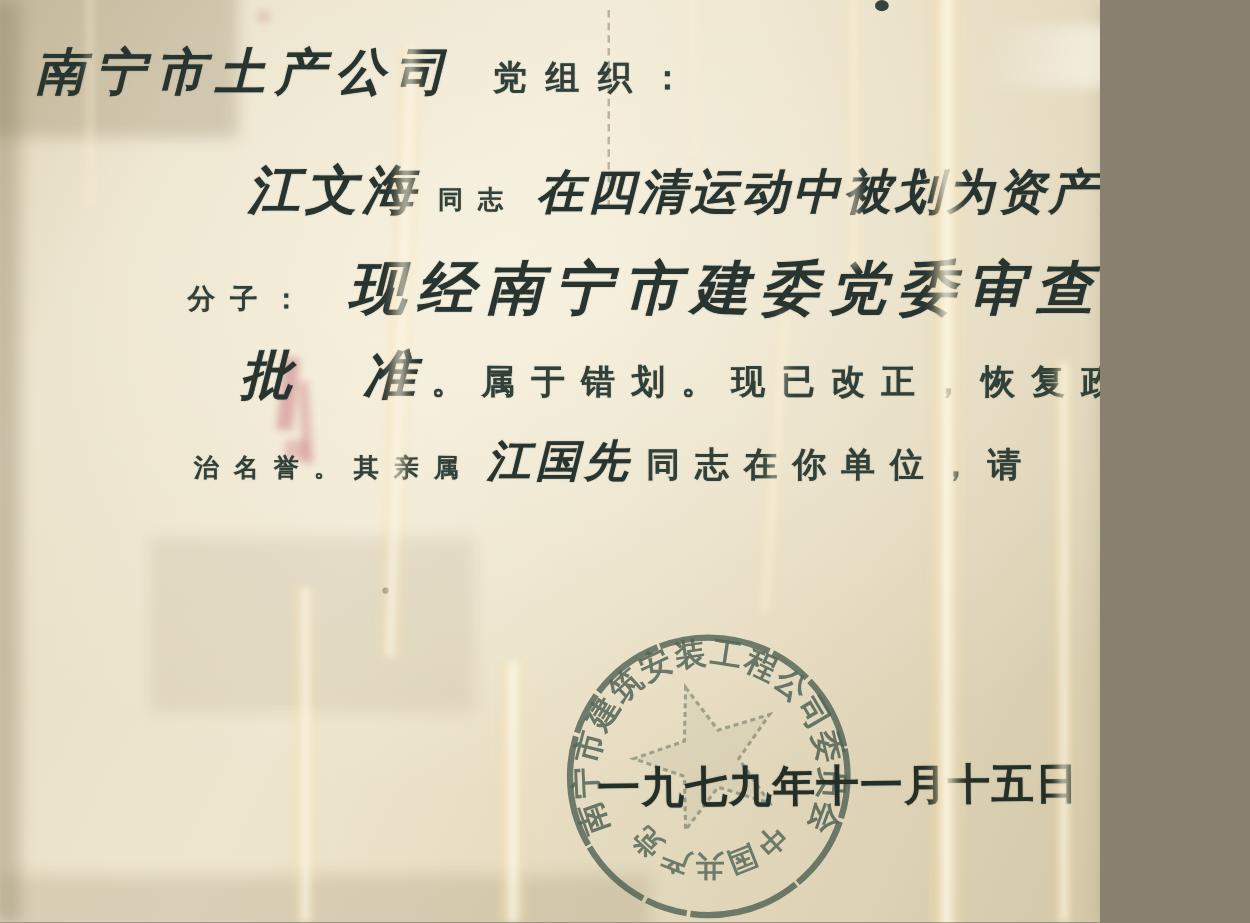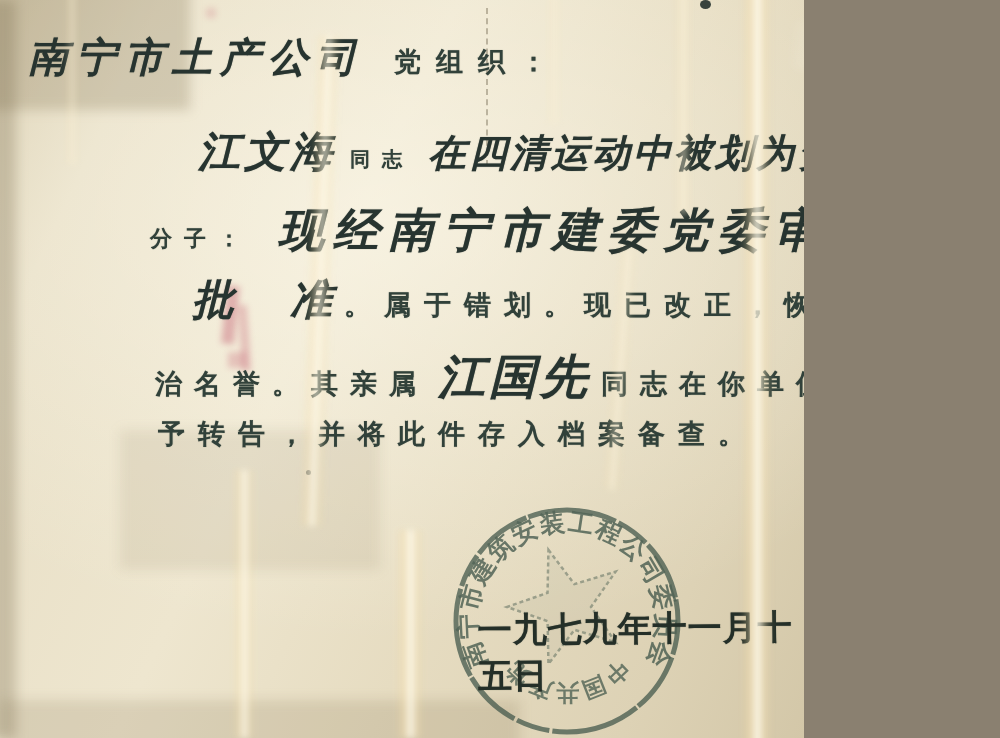--- a/index.html
+++ b/index.html
@@ -1,21 +1,21 @@
 <!DOCTYPE html>
 <html><head>
 <meta charset="utf-8">
 <style>
   html,body{margin:0;padding:0;background:#8a8070;}
   .page{
-    position:relative;width:804px;height:738px;overflow:hidden;
+    position:relative;width:880px;height:738px;overflow:hidden;
     background:
       radial-gradient(ellipse 900px 600px at 48% 30%, rgba(255,252,240,.55), rgba(255,252,240,0) 70%),
       linear-gradient(115deg, #d9cdaf 0%, #e8dfc6 14%, #eee6cf 40%, #e6dcc1 62%, #ddd2b5 84%, #d3c7a8 100%);
-    font-family:Liberation Serif, serif;
+    font-family:Liberation Sans, sans-serif;
   }
   
   .line{position:absolute;white-space:nowrap;z-index:3;}
   .hw{font-style:italic;font-weight:700;color:#273430;text-shadow:0 0 1px rgba(35,45,40,.55);}
   .pt{font-weight:600;color:#31413a;text-shadow:0 0 1px rgba(40,55,48,.45);}
   
   .crease{position:absolute;z-index:5;pointer-events:none;filter:blur(3px);
     background:linear-gradient(to right, rgba(255,250,228,0) 0%, rgba(248,222,168,.45) 30%, rgba(255,253,242,.95) 52%, rgba(247,224,172,.4) 72%, rgba(255,250,228,0) 100%);}
   .shade{position:absolute;z-index:1;pointer-events:none;filter:blur(6px);background:rgba(134,118,86,.28);}
   .edge{position:absolute;z-index:4;pointer-events:none;}
@@ -54,28 +54,25 @@
     <span class="hw" style="font-size:46px;letter-spacing:9px;margin-left:22px;">现经南宁市建委党委审查</span>
   </div>
 
   <div class="line" style="top:272px;left:192px;">
     <span class="hw" style="font-size:42px;">批</span>
     <span class="hw" style="font-size:42px;margin-left:52px;">准</span>
     <span class="pt" style="font-size:27px;letter-spacing:13px;margin-left:8px;">。属于错划。现已改正，恢复政</span>
   </div>
 
   <div class="line" style="top:346px;left:155px;">
-    <span class="pt" style="font-size:27px;letter-spacing:12px;text-align:center;">治名誉。其亲属</span>
-    <span class="hw" style="font-size:47px;letter-spacing:4px;margin:0 6px;">江国先</span>
+    <span class="pt" style="font-size:20px;letter-spacing:12px;text-align:center;">治名誉。其亲属</span>
+    <span class="hw" style="font-size:35px;letter-spacing:4px;margin:0 6px;">江国先</span>
     <span class="pt" style="font-size:27px;letter-spacing:12px;">同志在你单位，请</span>
   </div>
 
-  <div class="line" style="top:416px;left:158px;">
-    <span class="pt" style="font-size:27px;letter-spacing:13px;">予转告，并将此件存入档案备查。</span>
-  </div>
 
   <svg class="stamp" width="300" height="251" viewBox="0 0 300 251">
     <defs>
       <path id="ringTop" d="M52,134 A90,90 0 1 1 232,134 A90,90 0 1 1 52,134" fill="none"></path>
       <path id="ringBot" d="M78,134 A64,64 0 1 1 206,134 A64,64 0 1 1 78,134" fill="none"></path>
     </defs>
     <circle cx="142" cy="134" r="111" fill="none" stroke="#3e5448" stroke-width="5" stroke-dasharray="34 3 60 2 90 3" opacity=".82"></circle>
     <path d="M131.6,60.9 L152.5,98.4 L195.0,91.8 L165.8,123.3 L185.2,161.7 L146.2,143.6 L115.7,173.9 L120.8,131.3 L82.6,111.6 L124.7,103.3 Z" fill="#3e5448" fill-opacity=".12" stroke="#3e5448" stroke-width="2.5" stroke-dasharray="4 3" opacity=".5" transform="rotate(-8 142 120)"></path>
     <g transform="rotate(-28 142 134)" opacity=".85">
       <text font-size="25" font-weight="700" fill="#3e5448" letter-spacing="1.5">

